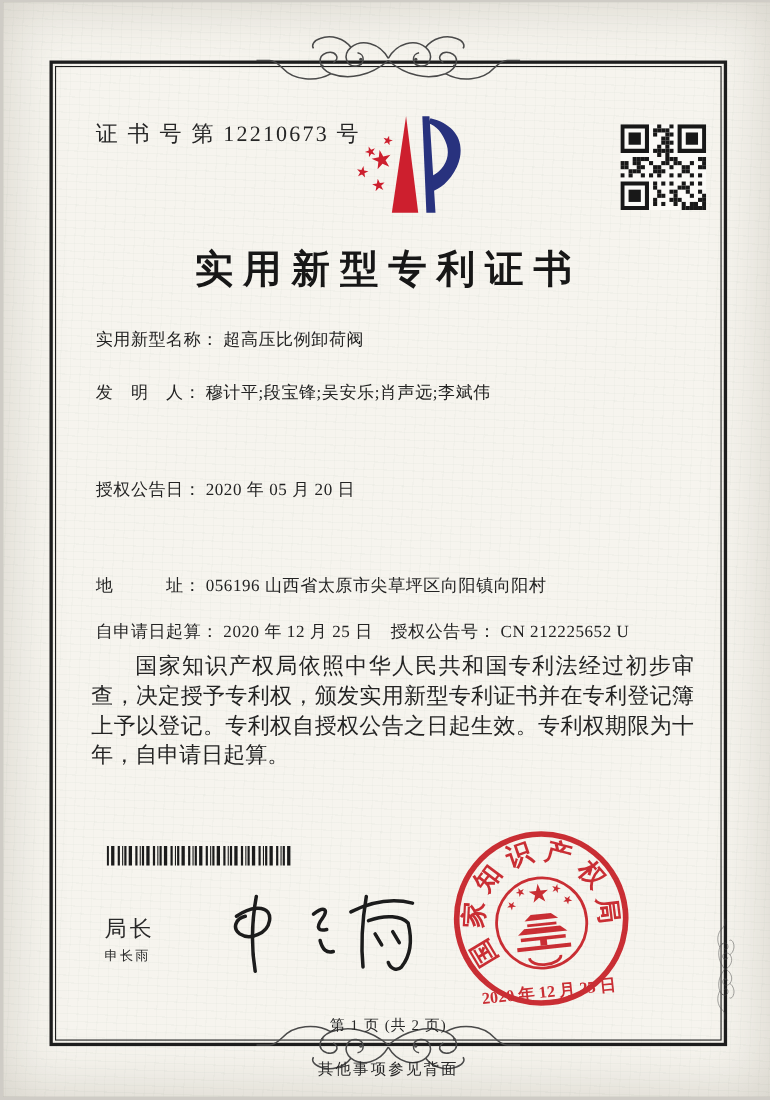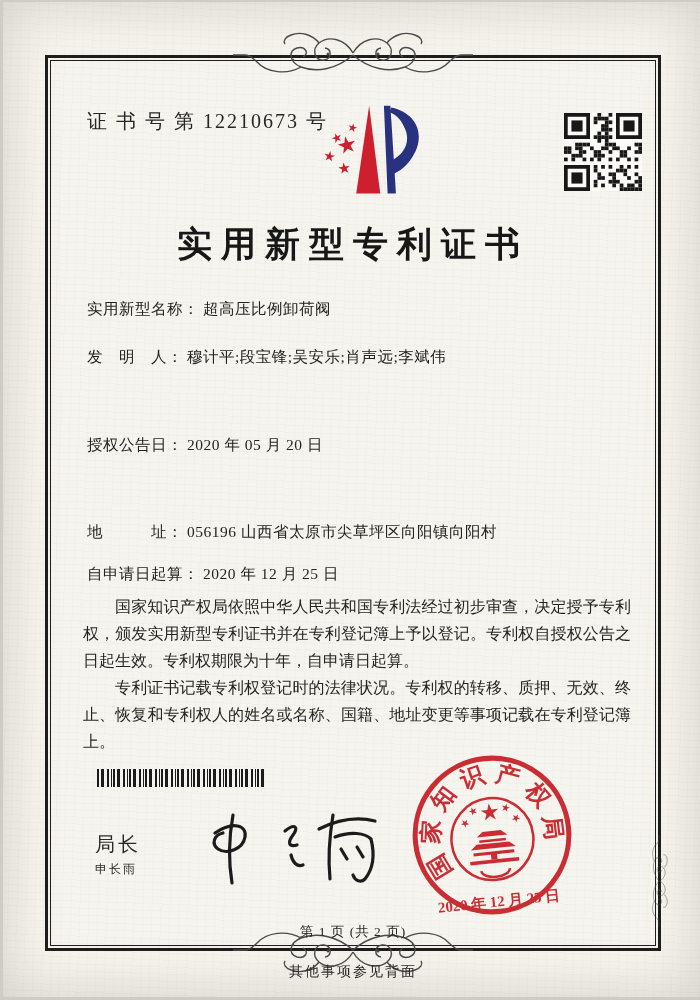--- a/index.html
+++ b/index.html
@@ -31,21 +31,21 @@
              letter-spacing:2px; color:#262626; }
   .logo { position:absolute; left:296px; top:101px; width:120px; height:94px; }
   .qr { position:absolute; left:561px; top:111px; width:78px; height:78px; }
   .title { position:absolute; left:0; top:219px; width:700px; text-align:center;
            font-size:35px; font-weight:700; color:#171717; letter-spacing:9px; }
   .row { position:absolute; left:84px; width:545px; font-size:15.5px; color:#232323;
          white-space:nowrap; letter-spacing:.5px; }
   .row .lbl { color:#232323; }
   .row .val { margin-left:4px; }
   .grant-no-pair { position:absolute; left:268px; }
-  .paras { position:absolute; left:80px; top:591px; width:548px; font-size:16px;
+  .paras { position:absolute; left:80px; top:591px; width:548px; font-size:20px;
            line-height:27px; color:#242424; text-align:justify; }
   .paras p { text-indent:2em; }
   .barcode { position:absolute; left:94px; top:767px; width:172px; height:18px; }
   .director-title { position:absolute; left:92px; top:829px; font-size:20px; color:#2a2a2a; letter-spacing:3px; }
   .director-name  { position:absolute; left:92px; top:859px; font-size:12px; color:#2a2a2a; letter-spacing:2px; }
   .signature { position:absolute; left:196px; top:801px; width:192px; height:88px; }
   .seal { position:absolute; left:405px; top:749px; width:168px; height:168px;
           transform:rotate(-6deg); opacity:.95; mix-blend-mode:multiply; }
   .seal-date { font-weight:600; }
   .page-footer { position:absolute; left:0; top:921px; width:700px; text-align:center;
@@ -240,25 +240,27 @@
     <span class="lbl">发　明　人：</span><span class="val">穆计平;段宝锋;吴安乐;肖声远;李斌伟</span>
   </div>
   <div class="row" style="top:433px">
     <span class="lbl">授权公告日：</span><span class="val">2020 年 05 月 20 日</span>
   </div>
   <div class="row" style="top:520px">
     <span class="lbl">地　　　址：</span><span class="val">056196 山西省太原市尖草坪区向阳镇向阳村</span>
   </div>
   <div class="row" style="top:562px">
     <span class="lbl">自申请日起算：</span><span class="val">2020 年 12 月 25 日</span>
+    <span class="grant-no-pair">
+      <span class="lbl">授权公告号：</span><span class="val">CN 212225652 U</span>
+    </span>
   </div>
 
   <div class="paras">
     <p>国家知识产权局依照中华人民共和国专利法经过初步审查，决定授予专利权，颁发实用新型专利证书并在专利登记簿上予以登记。专利权自授权公告之日起生效。专利权期限为十年，自申请日起算。</p>
-    <p>专利证书记载专利权登记时的法律状况。专利权的转移、质押、无效、终止、恢复和专利权人的姓名或名称、国籍、地址变更等事项记载在专利登记簿上。</p>
   </div>
 
   <svg class="barcode" viewBox="0 0 172 18" preserveAspectRatio="none">
     <g id="barcode-bars" fill="#1b1b1b">
         <rect x="0" y="0" width="2" height="18"></rect>
         <rect x="4" y="0" width="3" height="18"></rect>
         <rect x="10" y="0" width="2" height="18"></rect>
         <rect x="14" y="0" width="1" height="18"></rect>
         <rect x="16" y="0" width="2" height="18"></rect>
         <rect x="20" y="0" width="3" height="18"></rect>

